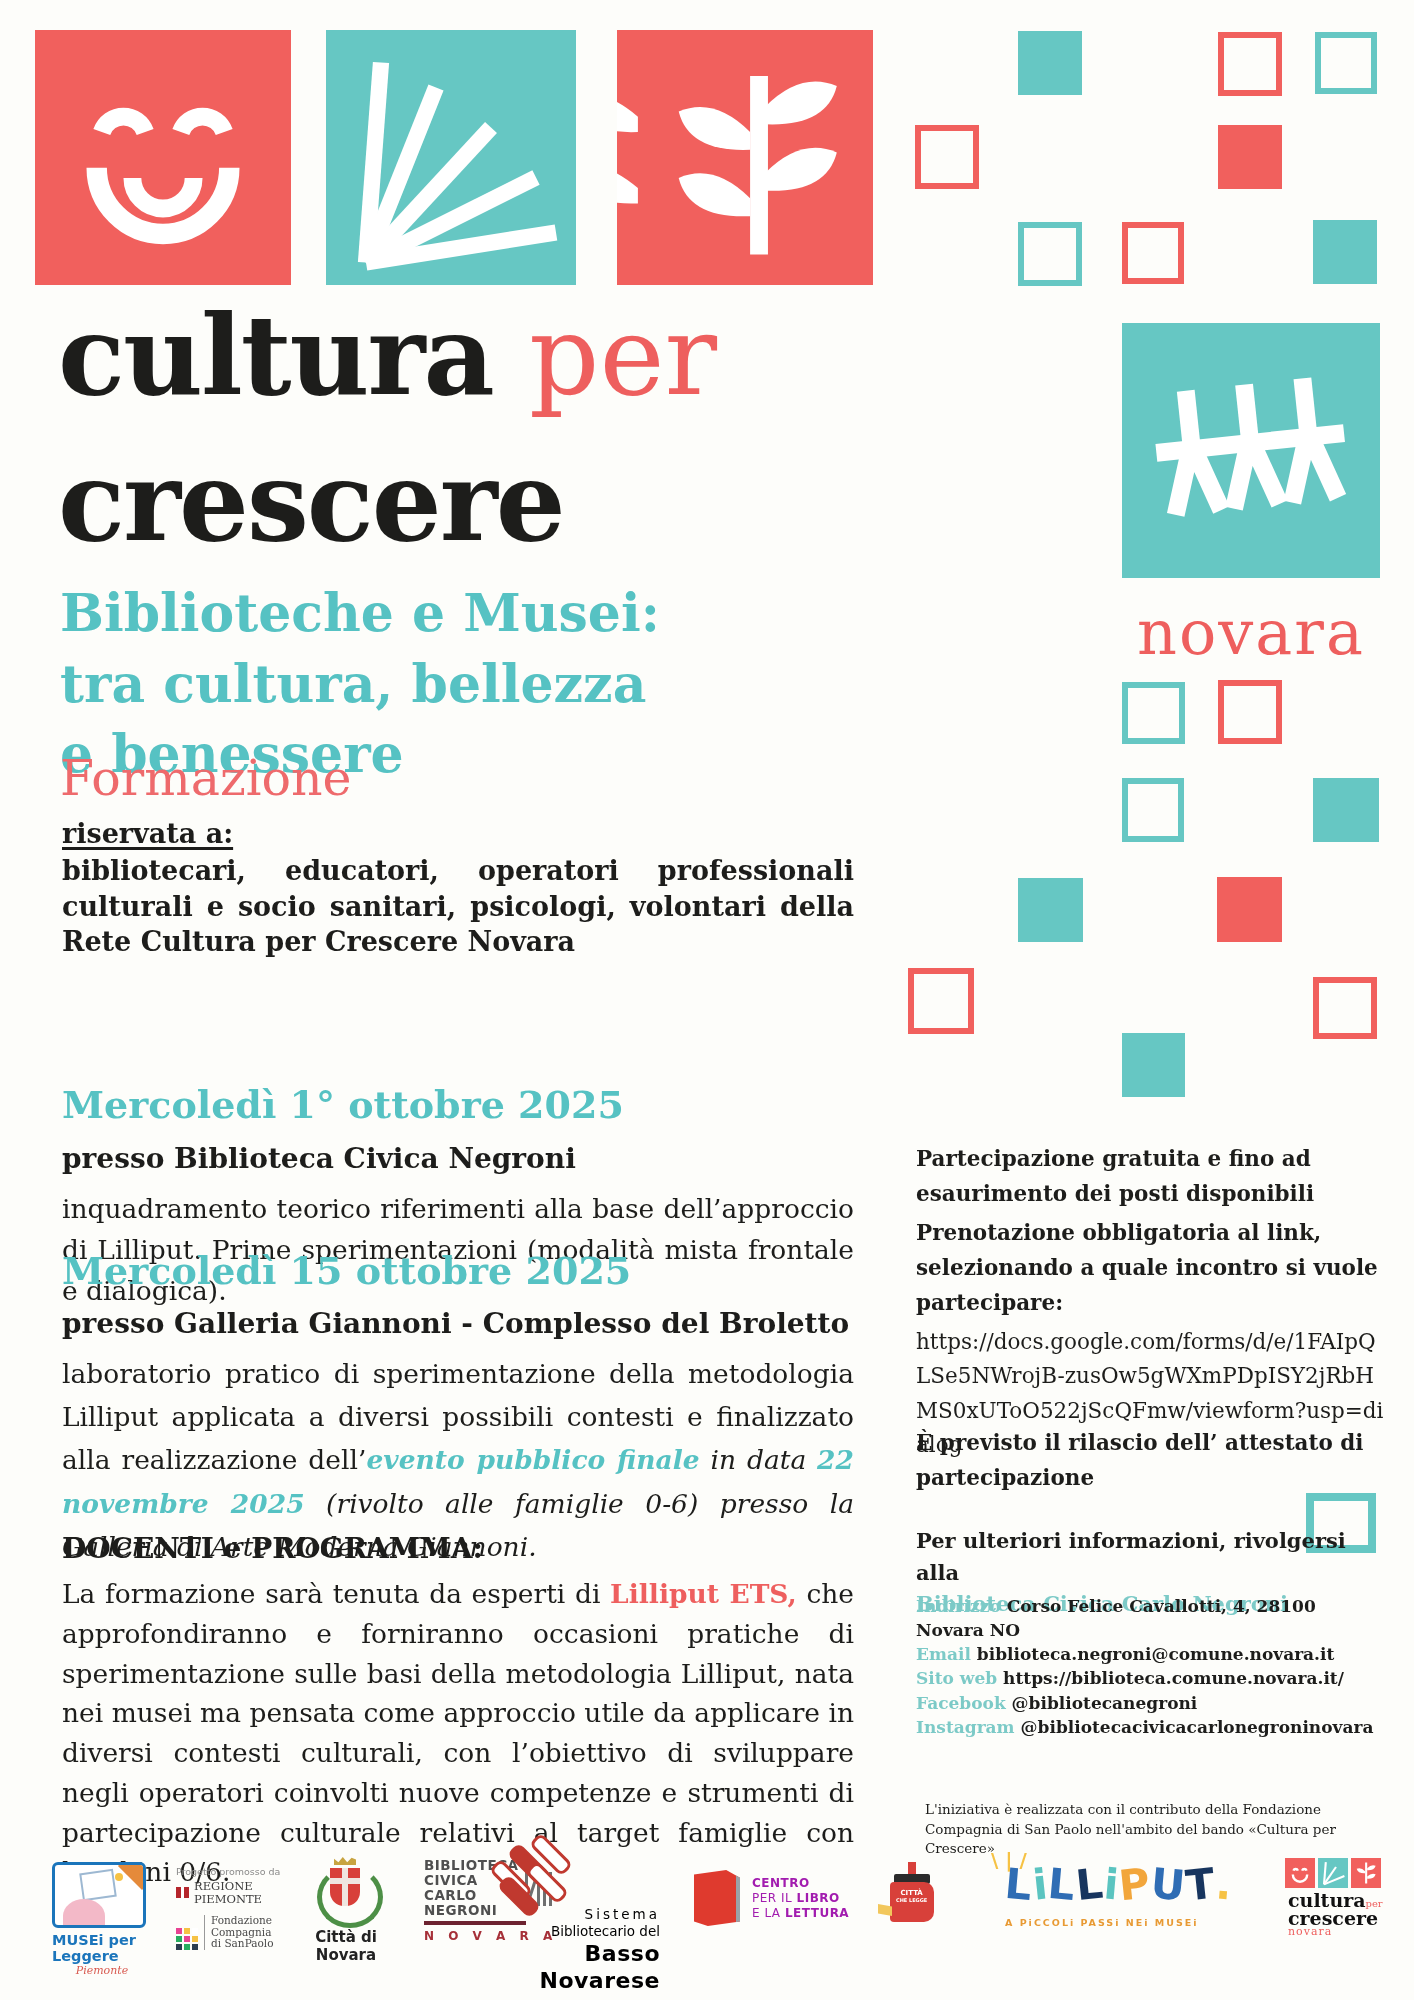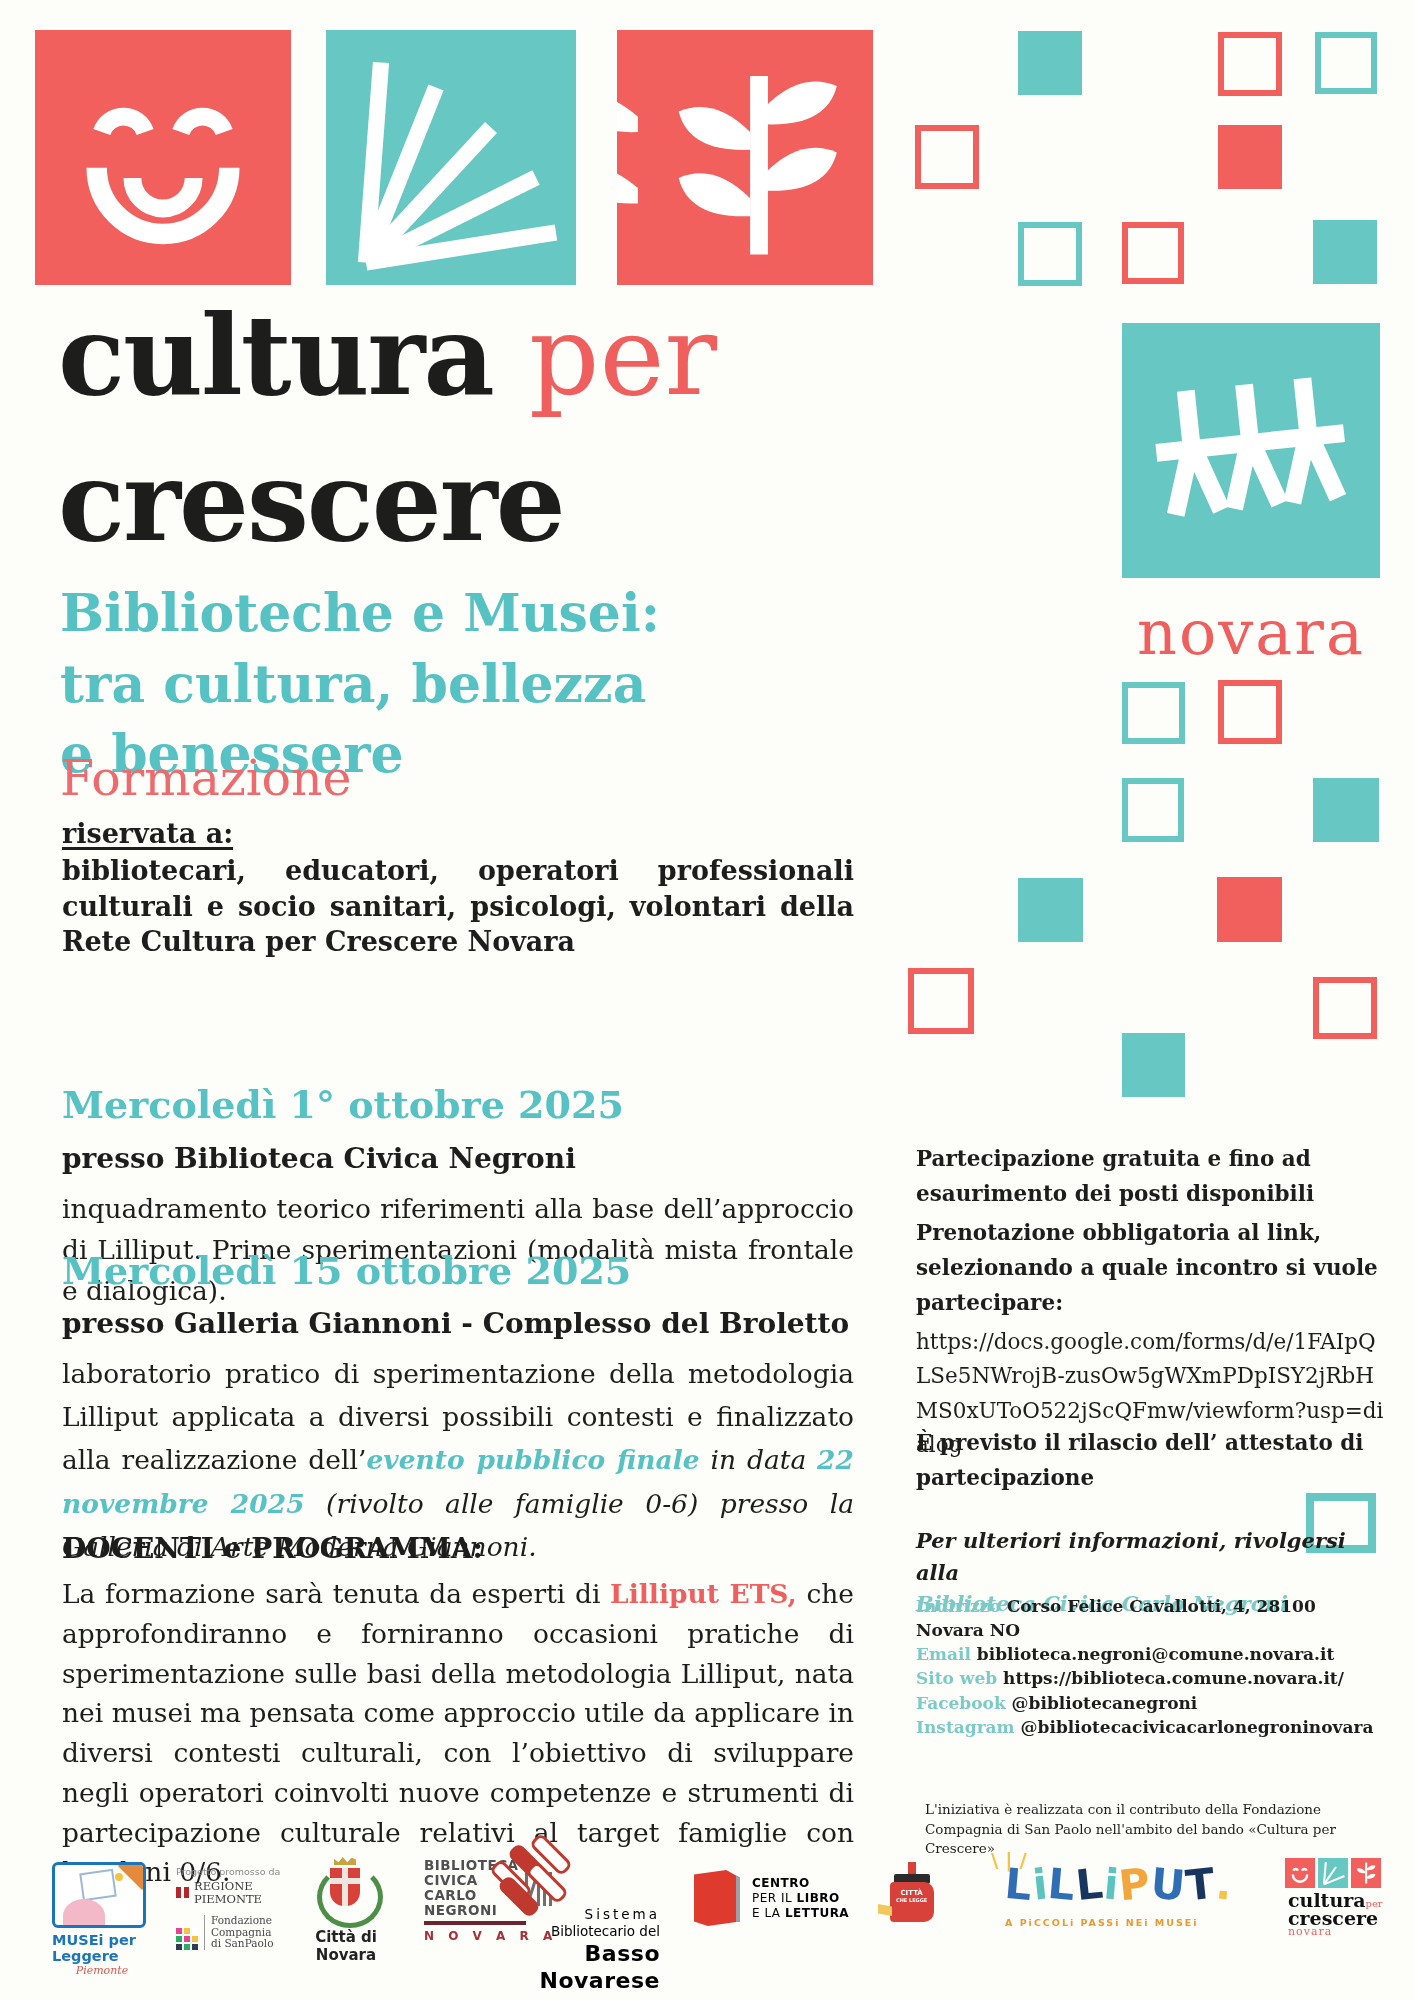--- a/index.html
+++ b/index.html
@@ -88,21 +88,21 @@
   .negroni-city{font-size:12px;font-weight:700;color:#a63038;letter-spacing:5px;margin-top:4px;}
   .sist-icon{position:relative;width:84px;height:54px;}
   .sist-icon i{position:absolute;width:40px;height:11px;border:3px solid #c0392f;border-radius:7px;transform:rotate(45deg);background:#fff;}
   .sist-icon i.f{background:#c0392f;}
   .sist-txt{text-align:right;color:#000000;line-height:1.25;}
   .sist-a{font-size:13.5px;letter-spacing:3px;}
   .sist-b{font-size:13.5px;}
   .sist-c{font-size:22px;font-weight:700;letter-spacing:.5px;}
   .centro-shape{width:46px;height:56px;background:#df3a2e;clip-path:polygon(0 8%,70% 0,100% 14%,100% 92%,30% 100%,0 92%);position:relative;}
   .centro-shape:before{content:"";position:absolute;right:-6px;top:6px;width:10px;height:48px;background:#9aa2a8;transform:skewY(12deg);}
-  .centro-txt{font-size:12px;color:#000000;line-height:1.25;letter-spacing:.5px;}
+  .centro-txt{font-size:12px;color:#a21caf;line-height:1.25;letter-spacing:.5px;}
   .ccl{position:relative;width:52px;height:64px;text-align:center;}
   .ccl-book{position:absolute;left:6px;top:18px;width:44px;height:40px;background:#d8403a;border-radius:4px 10px 10px 4px;}
   .ccl-top{position:absolute;left:10px;top:10px;width:36px;height:10px;background:#2b2b2b;border-radius:2px;}
   .ccl-tower{position:absolute;left:24px;top:-2px;width:8px;height:14px;background:#d8403a;}
   .ccl-lbl{position:absolute;left:12px;top:26px;color:#fff;font-size:7px;font-weight:700;line-height:1.1;}
   .ccl-page{position:absolute;left:-6px;top:40px;width:14px;height:12px;background:#f2c75c;clip-path:polygon(0 0,100% 20%,100% 100%,0 80%);}
   .lilli{font-family:"DejaVu Sans","Liberation Sans",sans-serif;font-weight:700;font-size:42px;letter-spacing:1px;}
   .lilli span{display:inline-block;}
   .lilli-tag{font-size:9.5px;font-weight:700;color:#e89a33;letter-spacing:2px;margin-top:8px;}
   .lilli-spark{position:absolute;left:-14px;top:-12px;color:#f6c244;font-size:20px;font-weight:700;}
@@ -220,21 +220,21 @@
   <div class="abs docenti-h">DOCENTI e PROGRAMMA:</div>
   <div class="abs docenti-b">
     <span>La formazione sarà tenuta da esperti di </span><span class="brand-coral">Lilliput ETS,</span><span> che approfondiranno e forniranno occasioni pratiche di sperimentazione sulle basi della metodologia Lilliput, nata nei musei ma pensata come approccio utile da applicare in diversi contesti culturali, con l’obiettivo di sviluppare negli operatori coinvolti nuove competenze e strumenti di partecipazione culturale relativi al target famiglie con bambini 0/6.</span>
   </div>
 
   <div class="abs side side-bold" style="top:1142px;">Partecipazione gratuita e fino ad esaurimento dei posti disponibili</div>
   <div class="abs side side-bold" style="top:1216px;">Prenotazione obbligatoria al link, selezionando a quale incontro si vuole partecipare:</div>
   <div class="abs side side-url" style="top:1325px;">https://docs.google.com/forms/d/e/1FAIpQLSe5NWrojB-zusOw5gWXmPDpISY2jRbHMS0xUToO522jScQFmw/viewform?usp=dialog</div>
   <div class="abs side side-bold" style="top:1426px;">È previsto il rilascio dell’ attestato di partecipazione</div>
 
-  <div class="abs side info-small" style="top:1525px;font-style:italic;">
+  <div class="abs side info-small" style="top:1525px;">
     <div>Per ulteriori informazioni, rivolgersi alla</div>
     <div class="info-name">Biblioteca Civica Carlo Negroni</div>
   </div>
 
   <div class="abs side contacts" style="top:1594px;">
     <div><span class="lbl">Indirizzo</span> <span>Corso Felice Cavallotti, 4, 28100 Novara NO</span></div>
     <div><span class="lbl">Email</span> <span>biblioteca.negroni@comune.novara.it</span></div>
     <div><span class="lbl">Sito web</span> <span>https://biblioteca.comune.novara.it/</span></div>
     <div><span class="lbl">Facebook</span> <span>@bibliotecanegroni</span></div>
     <div><span class="lbl">Instagram</span> <span>@bibliotecacivicacarlonegroninovara</span></div>

